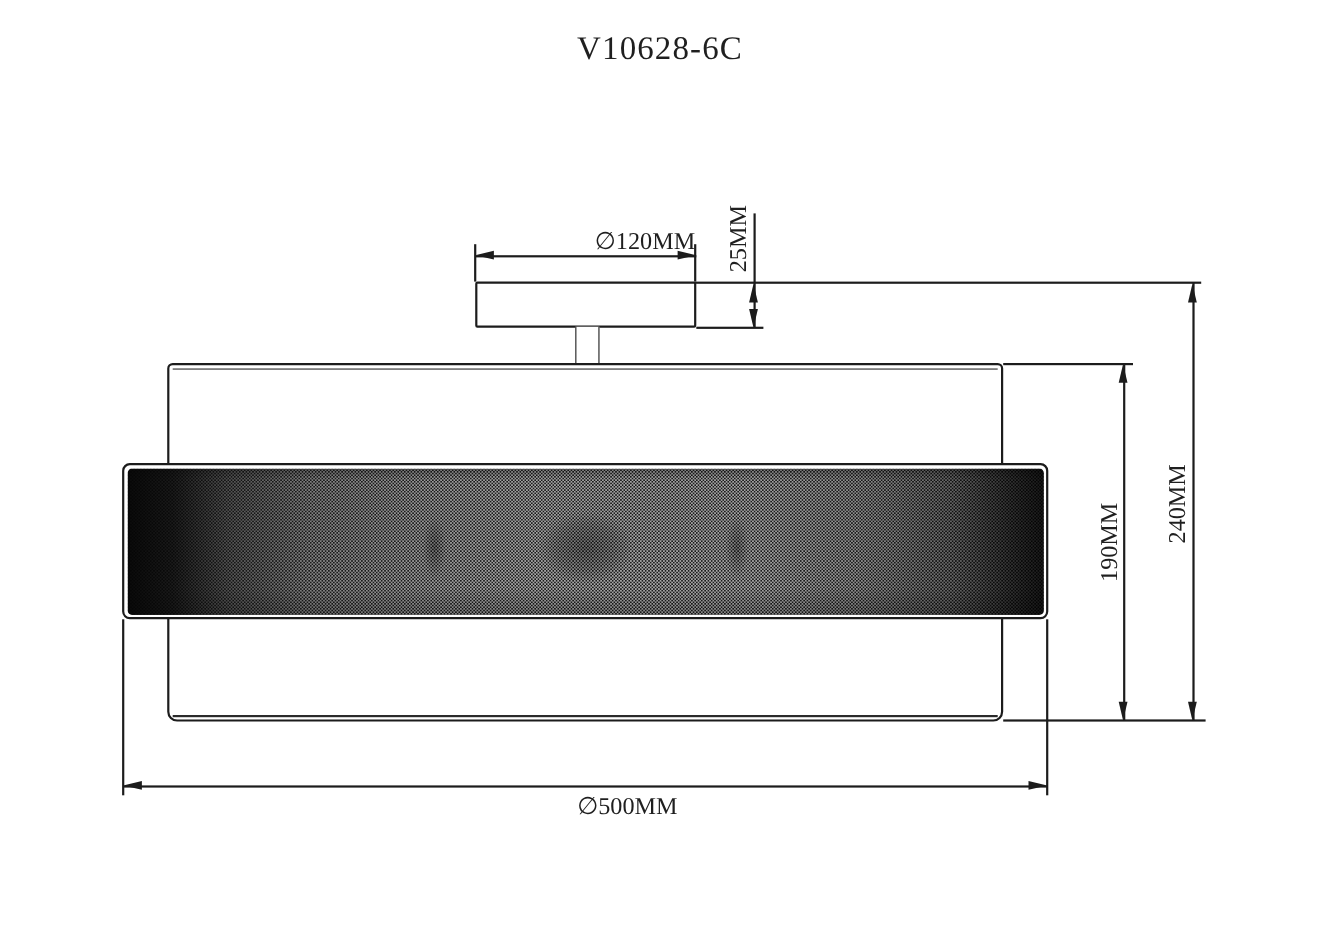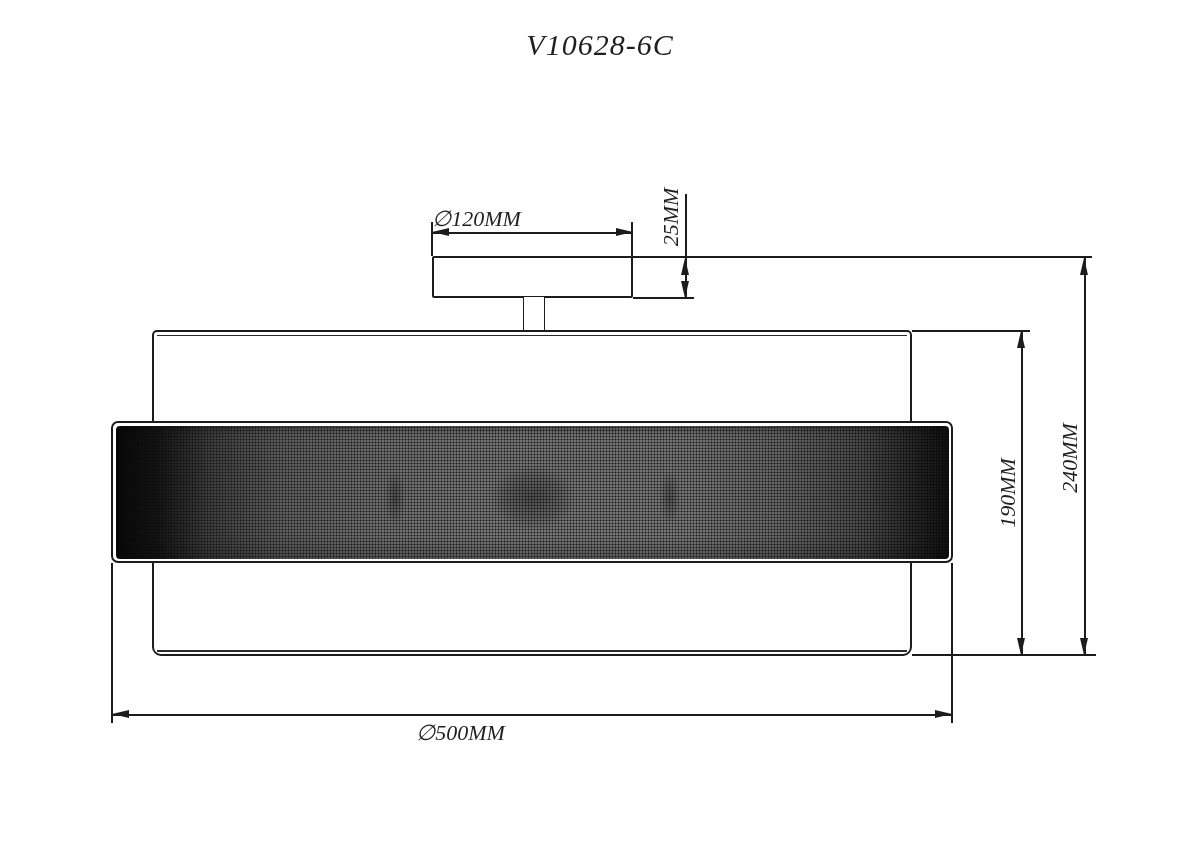--- a/index.html
+++ b/index.html
@@ -1,30 +1,30 @@
 <!DOCTYPE html>
 <html><head>
 <meta charset="utf-8">
 <style>
   html,body{margin:0;padding:0;background:#ffffff;}
   .page{position:relative;width:1200px;height:848px;background:#ffffff;overflow:hidden;
-        font-family:"Liberation Serif","DejaVu Serif",serif;color:#1c1c1c;font-style:italic;}
+        font-family:"Liberation Serif","DejaVu Serif",serif;color:#1c1c1c;}
   .title{position:absolute;left:0;top:28px;width:1200px;text-align:center;
          font-size:30px;letter-spacing:1px;color:#1f1f1f;}
   
   .hline{position:absolute;height:1.6px;background:#1c1c1c;}
   .vline{position:absolute;width:1.6px;background:#1c1c1c;}
   .arr{position:absolute;width:0;height:0;}
   .arr-left {border-top:4.5px solid transparent;border-bottom:4.5px solid transparent;border-right:17px solid #1c1c1c;}
   .arr-right{border-top:4.5px solid transparent;border-bottom:4.5px solid transparent;border-left:17px solid #1c1c1c;}
   .arr-up   {border-left:4.5px solid transparent;border-right:4.5px solid transparent;border-bottom:17px solid #1c1c1c;}
   .arr-down {border-left:4.5px solid transparent;border-right:4.5px solid transparent;border-top:17px solid #1c1c1c;}
   .dimtext{position:absolute;font-size:22px;color:#1f1f1f;white-space:nowrap;}
   .vtext{transform:translate(-50%,-50%) rotate(-90deg);}
-  .ctext{text-align:left;}
+  .ctext{text-align:right;}
   
   .part{position:absolute;box-sizing:border-box;border:2px solid #1c1c1c;background:#ffffff;}
   .canopy{left:432px;top:256px;width:201px;height:42px;border-radius:2px;}
   .stem{left:523px;top:297px;width:20px;height:34px;border:none;
         border-left:1.6px solid #1c1c1c;border-right:1.6px solid #1c1c1c;background:#ffffff;}
   .drum{left:152px;top:330px;width:760px;height:326px;border-radius:5px 5px 9px 9px;}
   .drum-innertop{position:absolute;left:3px;right:3px;top:2.5px;height:1.4px;background:#2a2a2a;}
   .drum-innerbottom{position:absolute;left:3px;right:3px;bottom:2.5px;height:1.4px;background:#2a2a2a;}
   .meshband{left:111px;top:421px;width:842px;height:142px;border-radius:7px;z-index:3;padding:2.5px;}
   .mesh{position:absolute;left:2.5px;top:2.5px;right:2.5px;bottom:2.5px;border-radius:4px;

